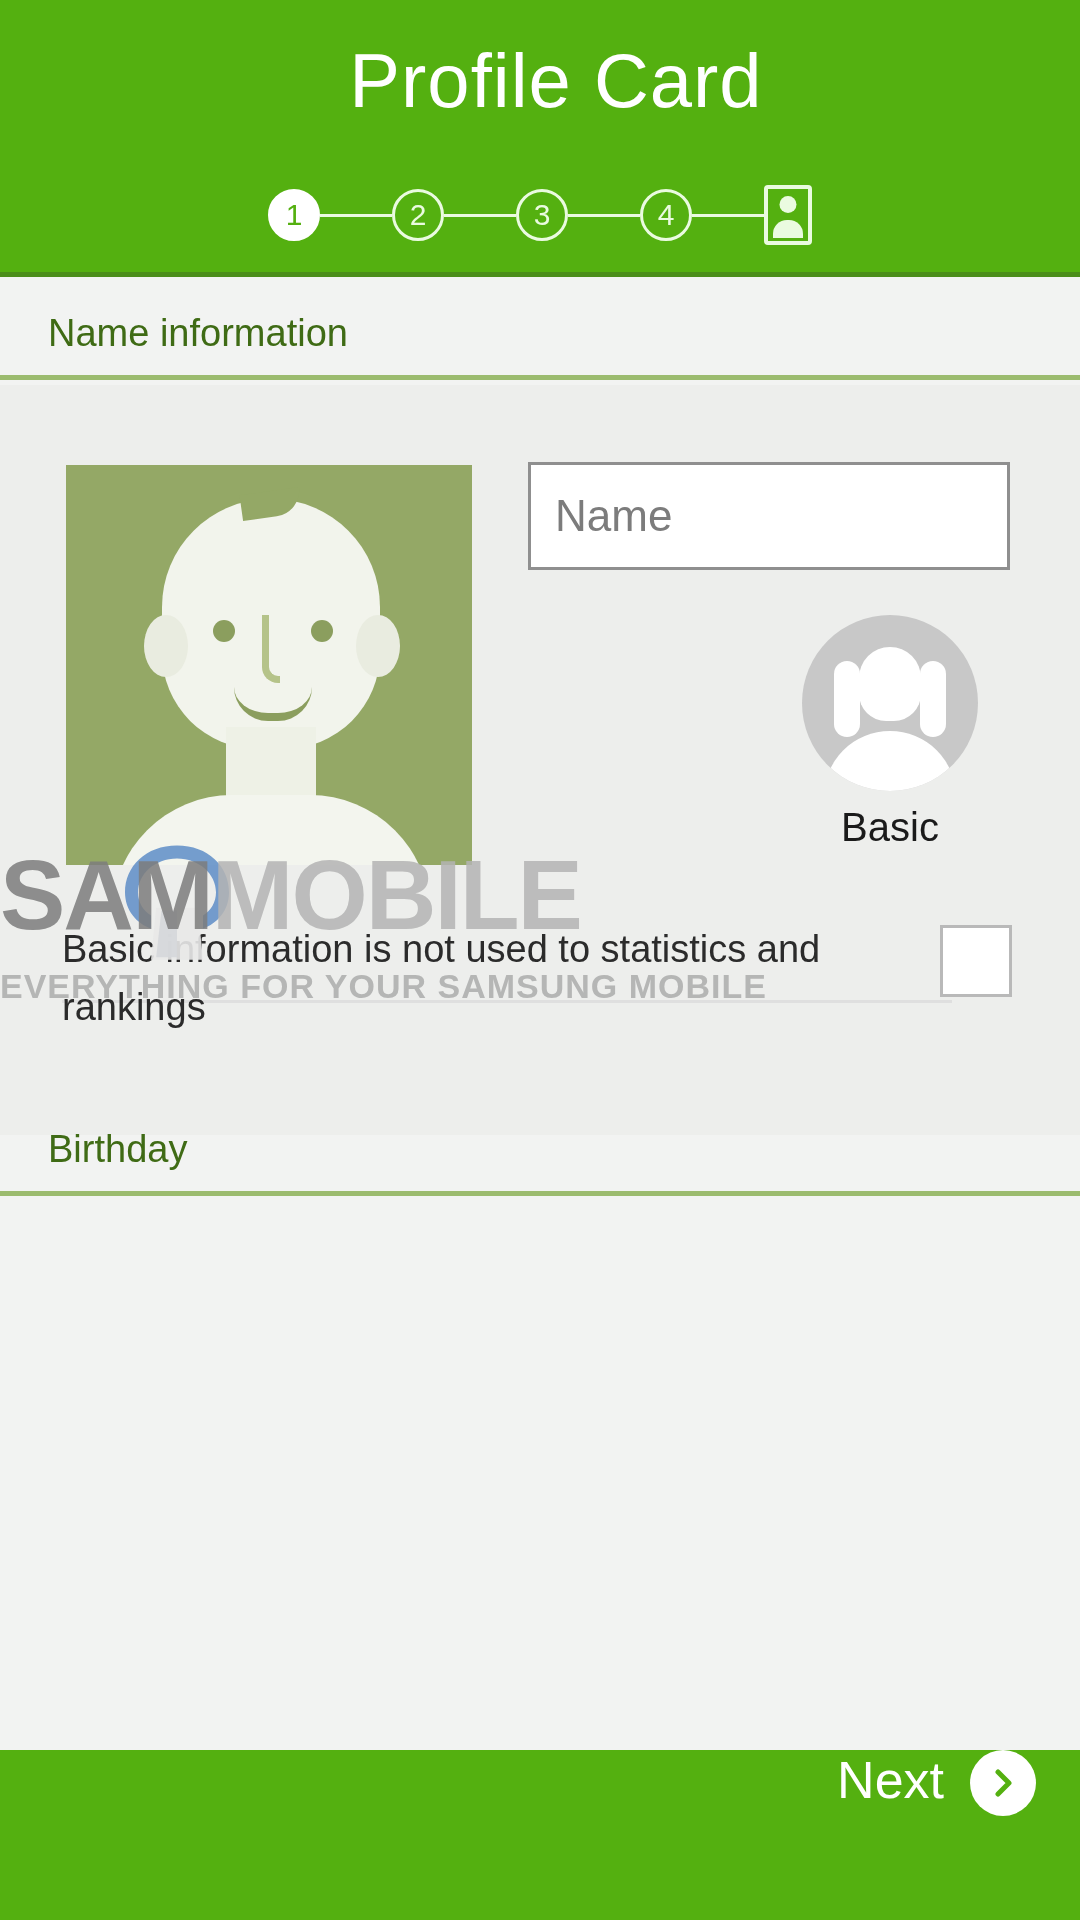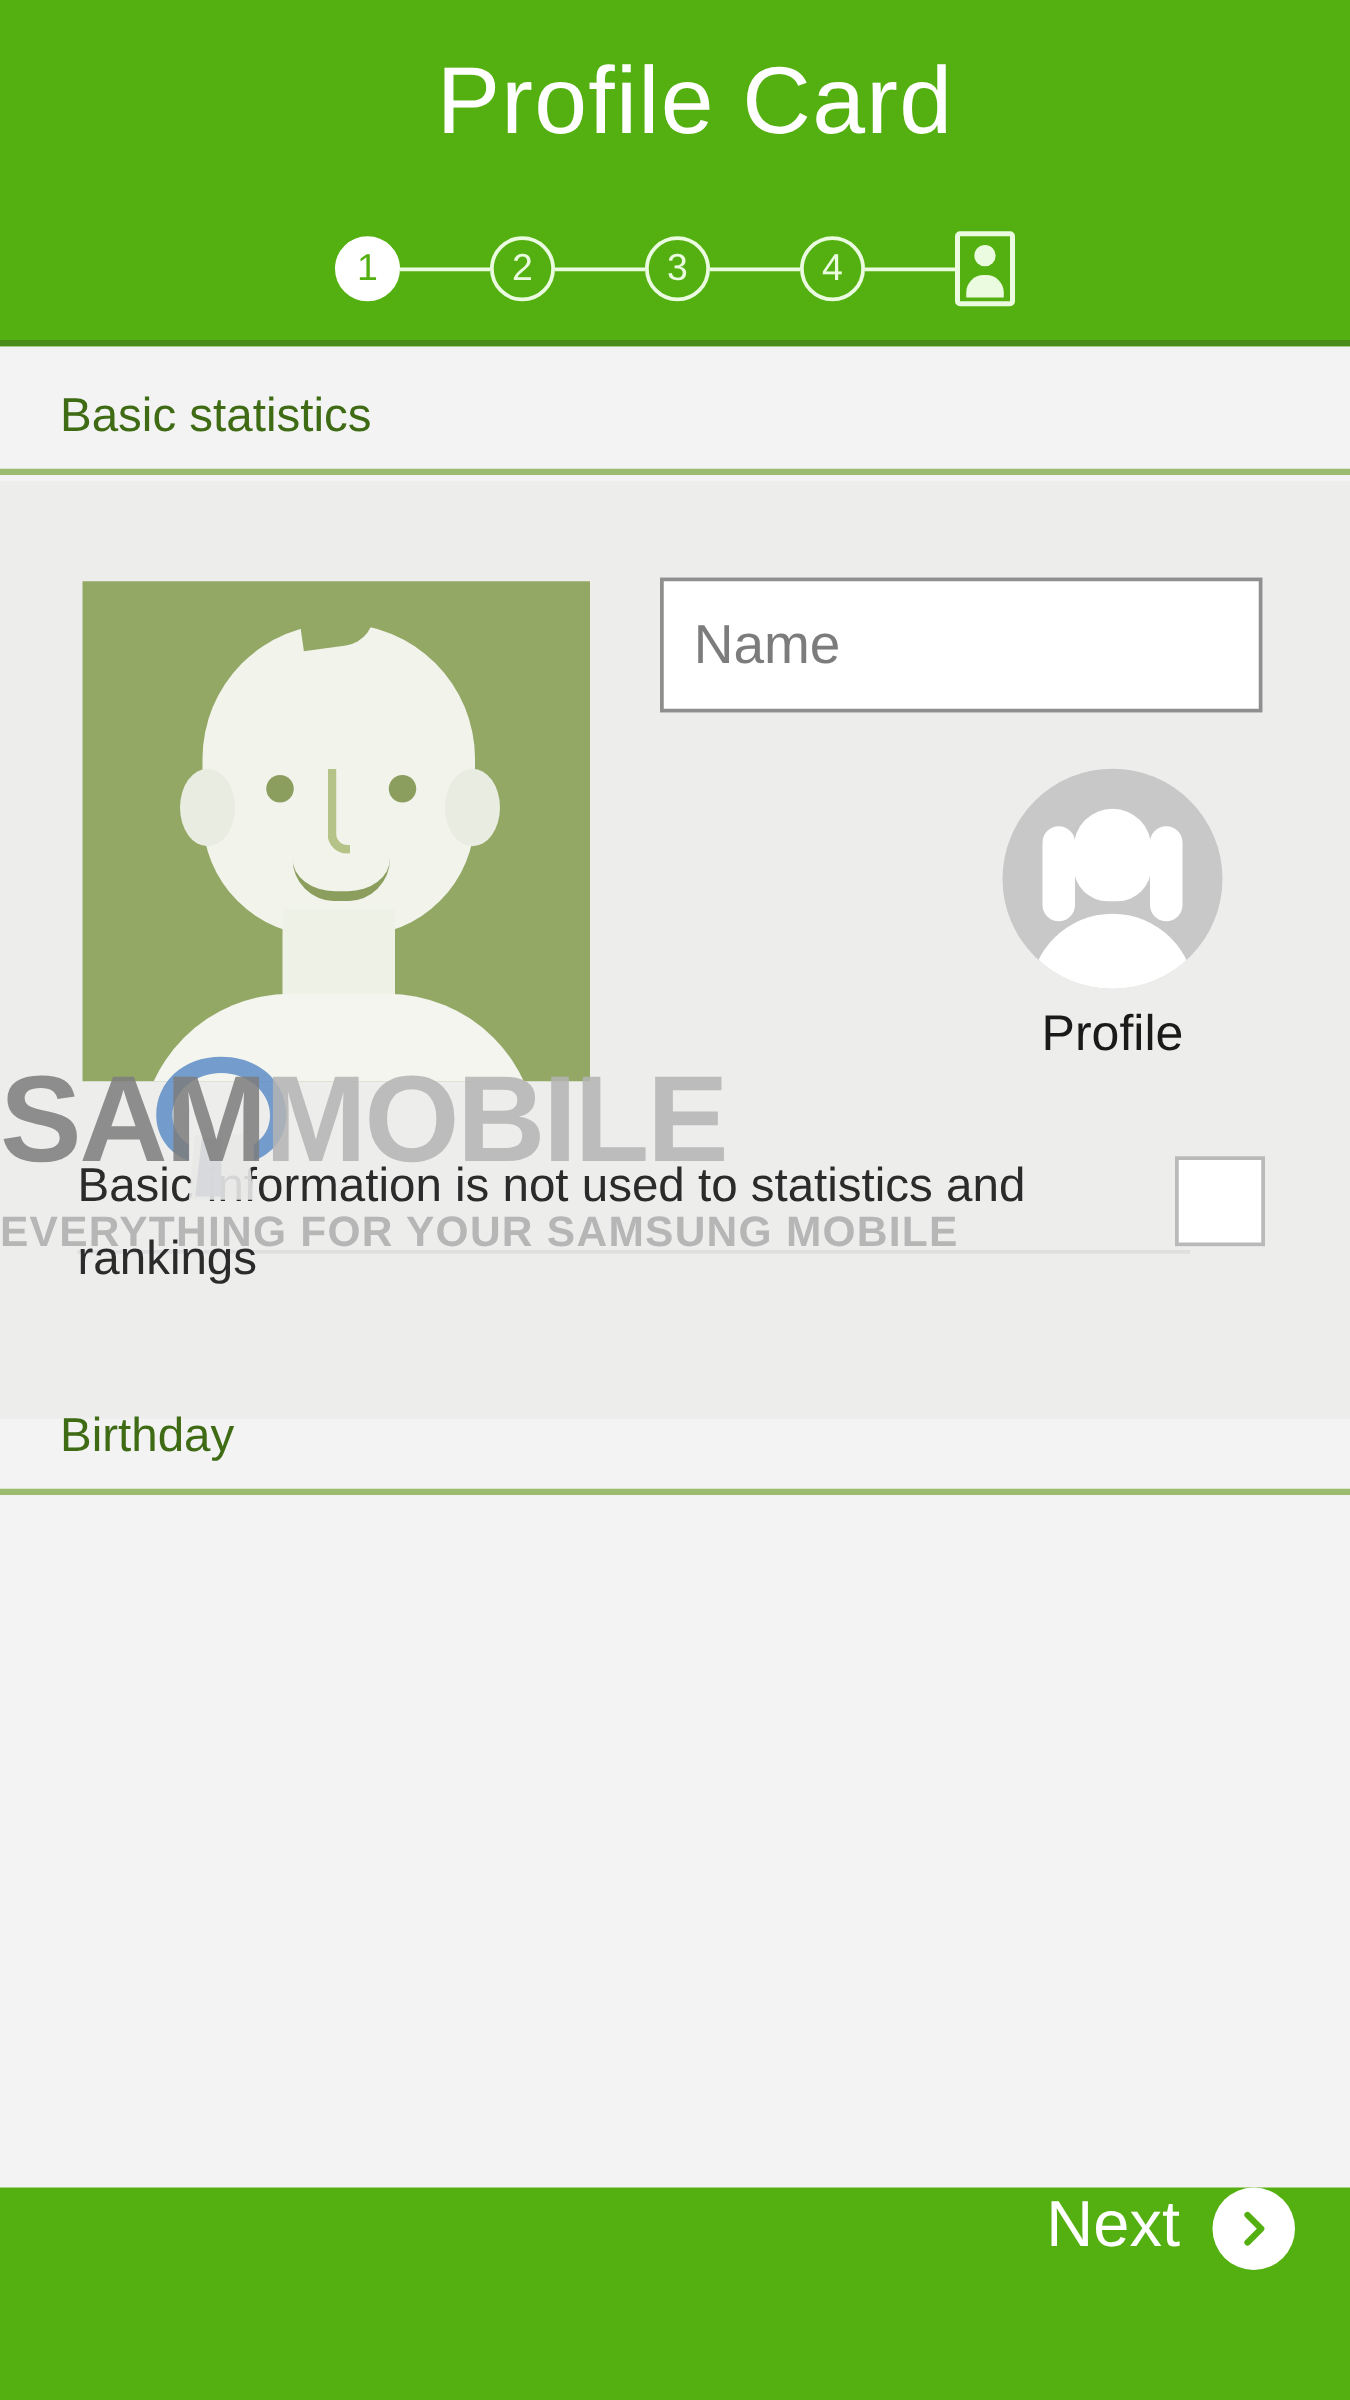--- a/index.html
+++ b/index.html
@@ -195,21 +195,21 @@
       <div class="step-line"></div>
       <div class="step">
         <span>4</span>
       </div>
       <div class="step-line"></div>
       <div class="id-card"></div>
     </div>
   </div>
 
   <div class="section-label" id="basic-info-label">
-    <span>Basic statistics</span>
+    <span>Name information</span>
   </div>
 
   <div class="content-panel"></div>
 
   <div class="avatar">
     <div class="av-head"></div>
     <div class="av-hairtuft"></div>
     <div class="av-ear-l"></div>
     <div class="av-ear-r"></div>
     <div class="av-eye-l"></div>
@@ -223,21 +223,21 @@
   <input class="name-field" type="text" placeholder="Name" style="">
 
   <div class="gender-row">
     <div class="gender-opt female">
       <div class="gender-circle">
         <div class="gc-hair-l"></div>
         <div class="gc-hair-r"></div>
         <div class="gc-head"></div>
         <div class="gc-body f"></div>
       </div>
-      <div class="gender-label">Profile</div>
+      <div class="gender-label">Basic</div>
     </div>
   </div>
 
   <div class="notice-rule"></div>
   <div class="notice-text">Basic information is not used to statistics and rankings</div>
   <div class="notice-check"></div>
 
   <div class="watermark">
     <svg class="wm-logo" viewBox="0 0 100 100">
       <path d="M50 8 C26 8 10 24 10 44 C10 58 19 68 30 72 L30 62 C24 58 20 52 20 44 C20 30 33 18 50 18 C67 18 80 30 80 44 C80 52 76 58 70 62 L70 72 C81 68 90 58 90 44 C90 24 74 8 50 8 Z" fill="#4a7fc1" opacity="0.75"></path>

